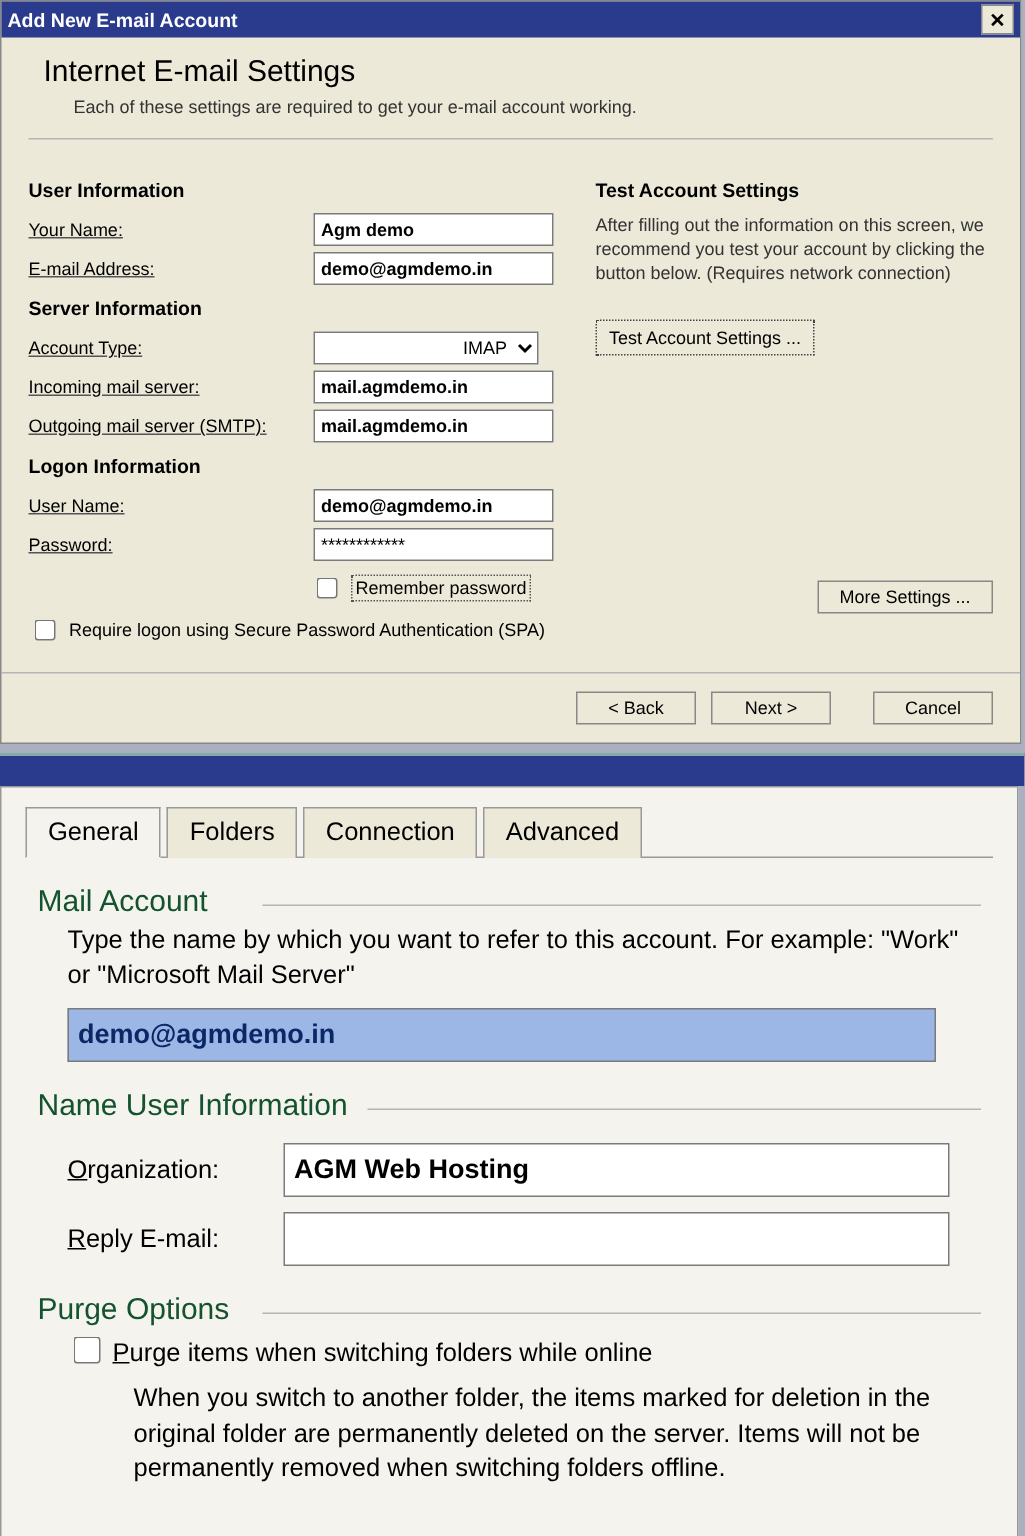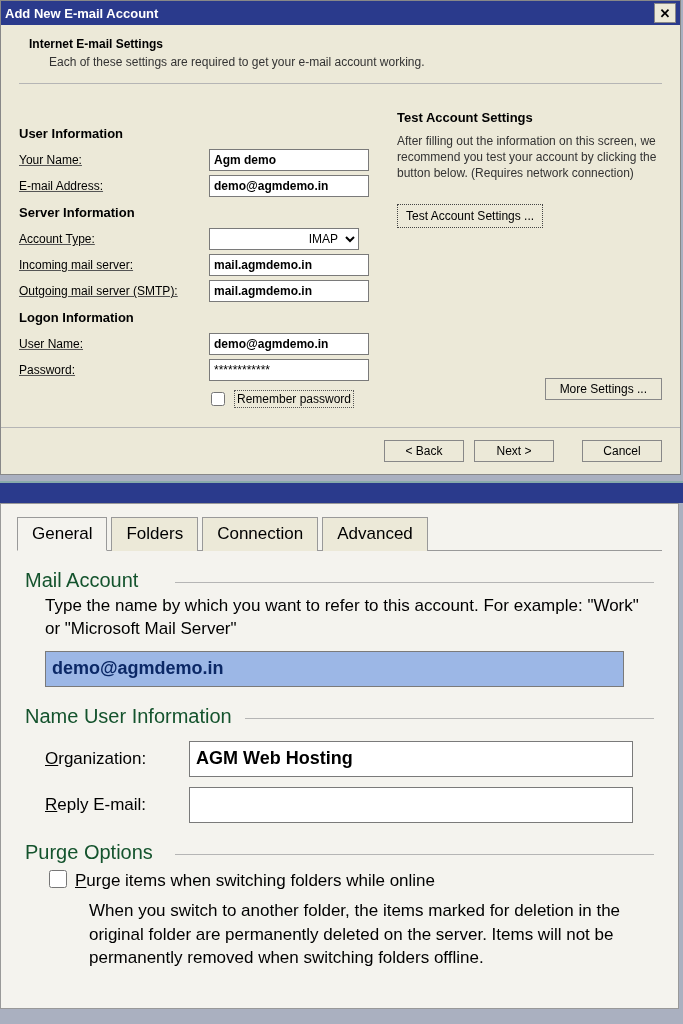--- a/index.html
+++ b/index.html
@@ -31,38 +31,38 @@
     border: 1px solid #888;
     color: #000;
     display: flex; align-items: center; justify-content: center;
     font-weight: bold;
     cursor: pointer;
   }
   .dialog-body {
     padding: 12px 18px 10px 18px;
   }
   .heading {
-    font-weight: bold;
-    font-size: 12px;
+    font-weight: normal;
+    font-size: 20px;
     margin-left: 10px;
   }
   .subheading {
     margin-left: 30px;
     margin-top: 4px;
     color: #333;
   }
   .divider {
     border-bottom: 1px solid #b5b5b5;
     margin: 14px 0 18px 0;
   }
   .columns {
     display: flex;
     gap: 20px;
   }
-  .leftcol { flex: 1; margin-top: 16px; }
+  .leftcol { flex: 1; }
   .rightcol { width: 265px; }
   .section-label {
     font-weight: bold;
     font-size: 13px;
     margin: 8px 0 8px 0;
   }
   .row {
     display: flex;
     align-items: center;
     margin: 4px 0;
@@ -258,20 +258,24 @@
           <input class="txt" value="demo@agmdemo.in" style="">
         </div>
         <div class="row">
           <span class="lbl">Password:</span>
           <input class="txt" style="font-weight: normal;" value="************">
         </div>
         <div class="checkbox-row" style="margin-left:188px;">
           <input type="checkbox" style="">
           <span style="border:1px dotted #555; padding:1px 2px;">Remember password</span>
         </div>
+        <div class="checkbox-row">
+          <input type="checkbox" style="">
+          <span>Require logon using Secure Password Authentication (SPA)</span>
+        </div>
       </div>
 
       <div class="rightcol">
         <div class="section-label">Test Account Settings</div>
         <div class="right-desc">After filling out the information on this screen, we recommend you test your account by clicking the button below. (Requires network connection)</div>
         <div class="testbtn-wrap">
           <button class="btn dotted">Test Account Settings ...</button>
         </div>
         <div style="height:150px"></div>
         <div class="morebtn-row cursor">

